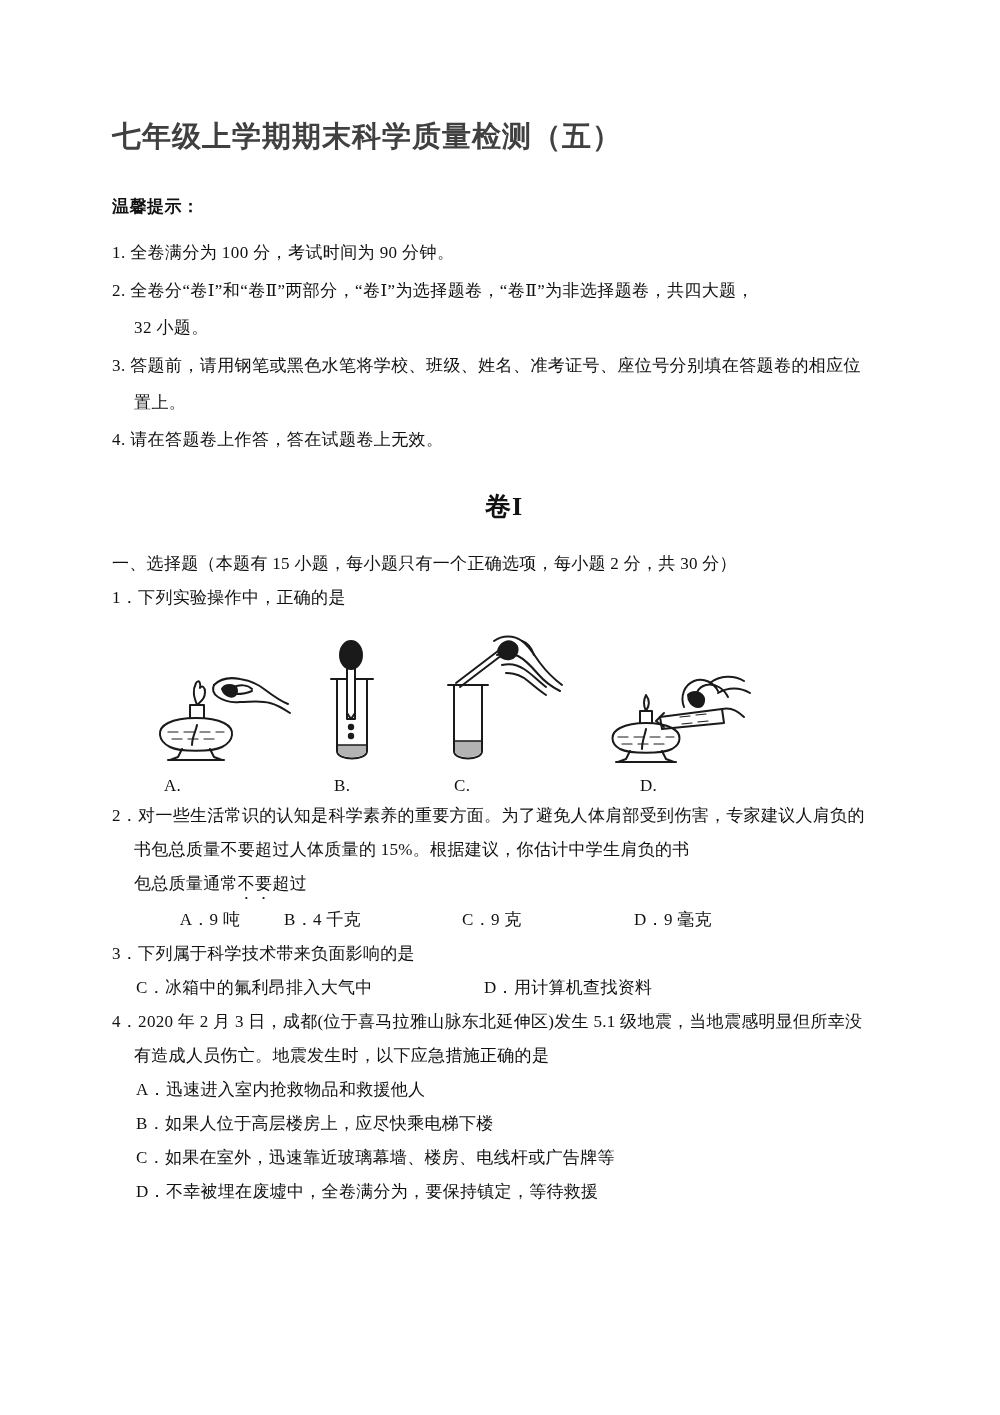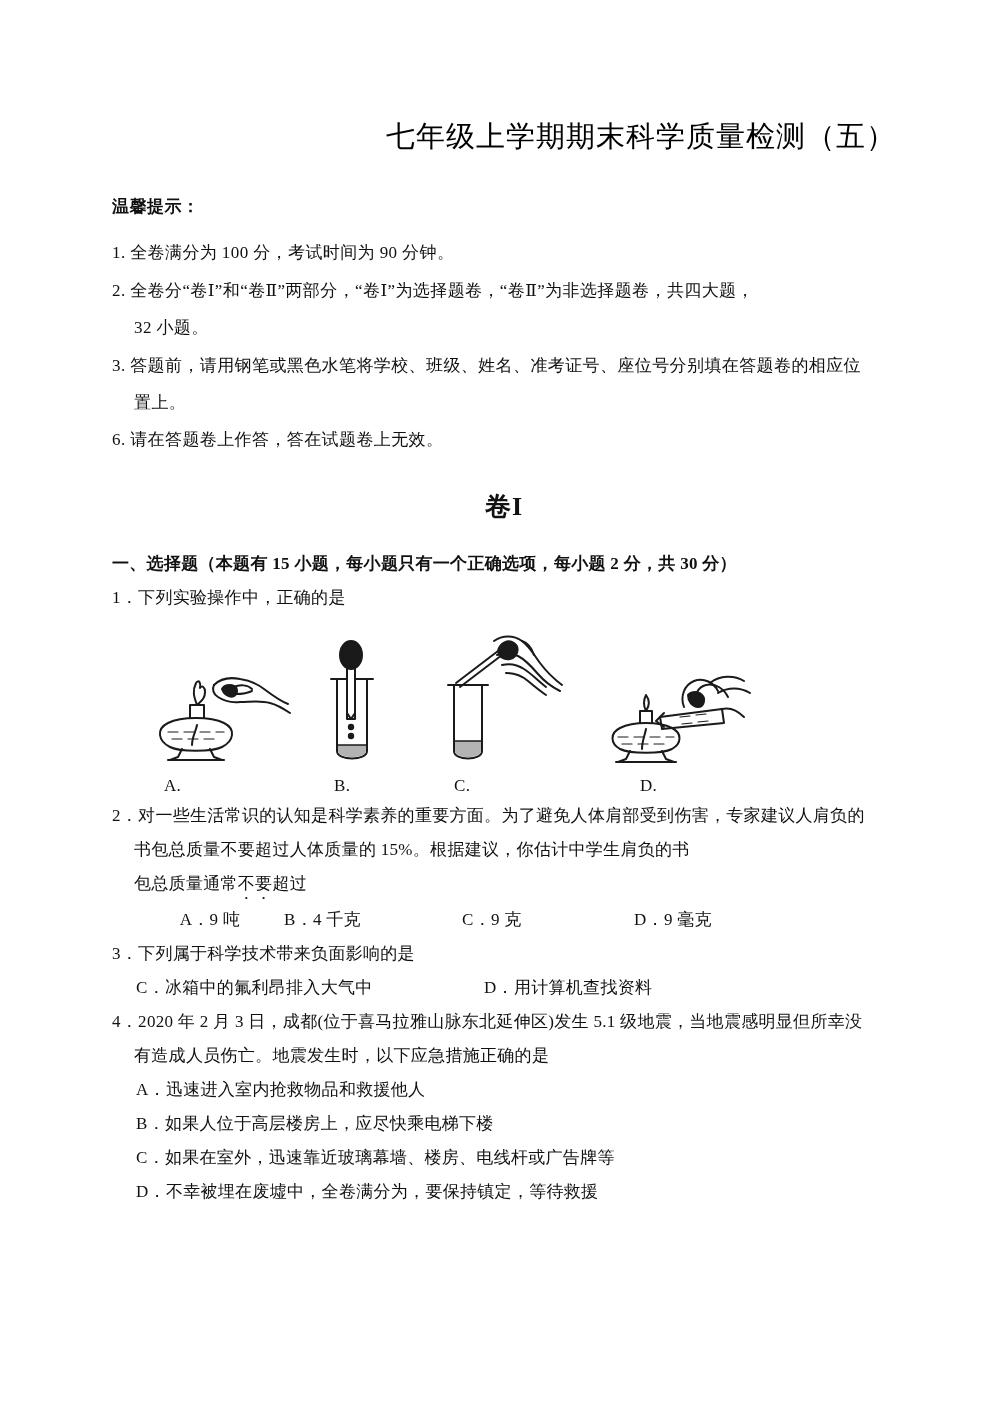--- a/index.html
+++ b/index.html
@@ -19,28 +19,28 @@
   }
   .content {
     position: absolute;
     left: 112px;
     top: 0;
     width: 784px;
   }
 
   
   .doc-title {
-    text-align: right;
+    text-align: left;
     font-size: 29px;
-    font-weight: 400;
+    font-weight: 700;
     letter-spacing: 1px;
     margin: 0;
     padding-top: 118px;
     line-height: 1.25;
-    color: #000000;
+    color: #404040;
   }
 
   
   .notice-head {
     font-size: 17px;
     font-weight: 700;
     margin-top: 42px;
     line-height: 1.3;
     letter-spacing: .5px;
   }
@@ -65,21 +65,21 @@
     font-size: 26px;
     font-weight: 700;
     margin-top: 30px;
     margin-bottom: 10px;
     letter-spacing: 1px;
   }
 
   
   .part-heading {
     font-size: 17px;
-    font-weight: 700;
+    font-weight: 400;
     line-height: 2.1;
     letter-spacing: .3px;
     margin-top: 22px;
   }
 
   
   .question {
     font-size: 17px;
     line-height: 2.0;
     letter-spacing: .3px;
@@ -167,21 +167,21 @@
       </div>
       <div class="notice-item">
         <span class="q-line">2. 全卷分“卷Ⅰ”和“卷Ⅱ”两部分，“卷Ⅰ”为选择题卷，“卷Ⅱ”为非选择题卷，共四大题，</span>
         <span class="hang">32 小题。</span>
       </div>
       <div class="notice-item">
         <span class="q-line">3. 答题前，请用钢笔或黑色水笔将学校、班级、姓名、准考证号、座位号分别填在答题卷的相应位</span>
         <span class="hang">置上。</span>
       </div>
       <div class="notice-item">
-        <span class="q-line">6. 请在答题卷上作答，答在试题卷上无效。</span>
+        <span class="q-line">4. 请在答题卷上作答，答在试题卷上无效。</span>
       </div>
     </div>
 
     <div class="section-heading">卷I</div>
 
     <div class="part-heading">一、选择题（本题有 15 小题，每小题只有一个正确选项，每小题 2 分，共 30 分）</div>
 
     <div class="question">
       <span class="q-stem">1．下列实验操作中，正确的是</span>
 

